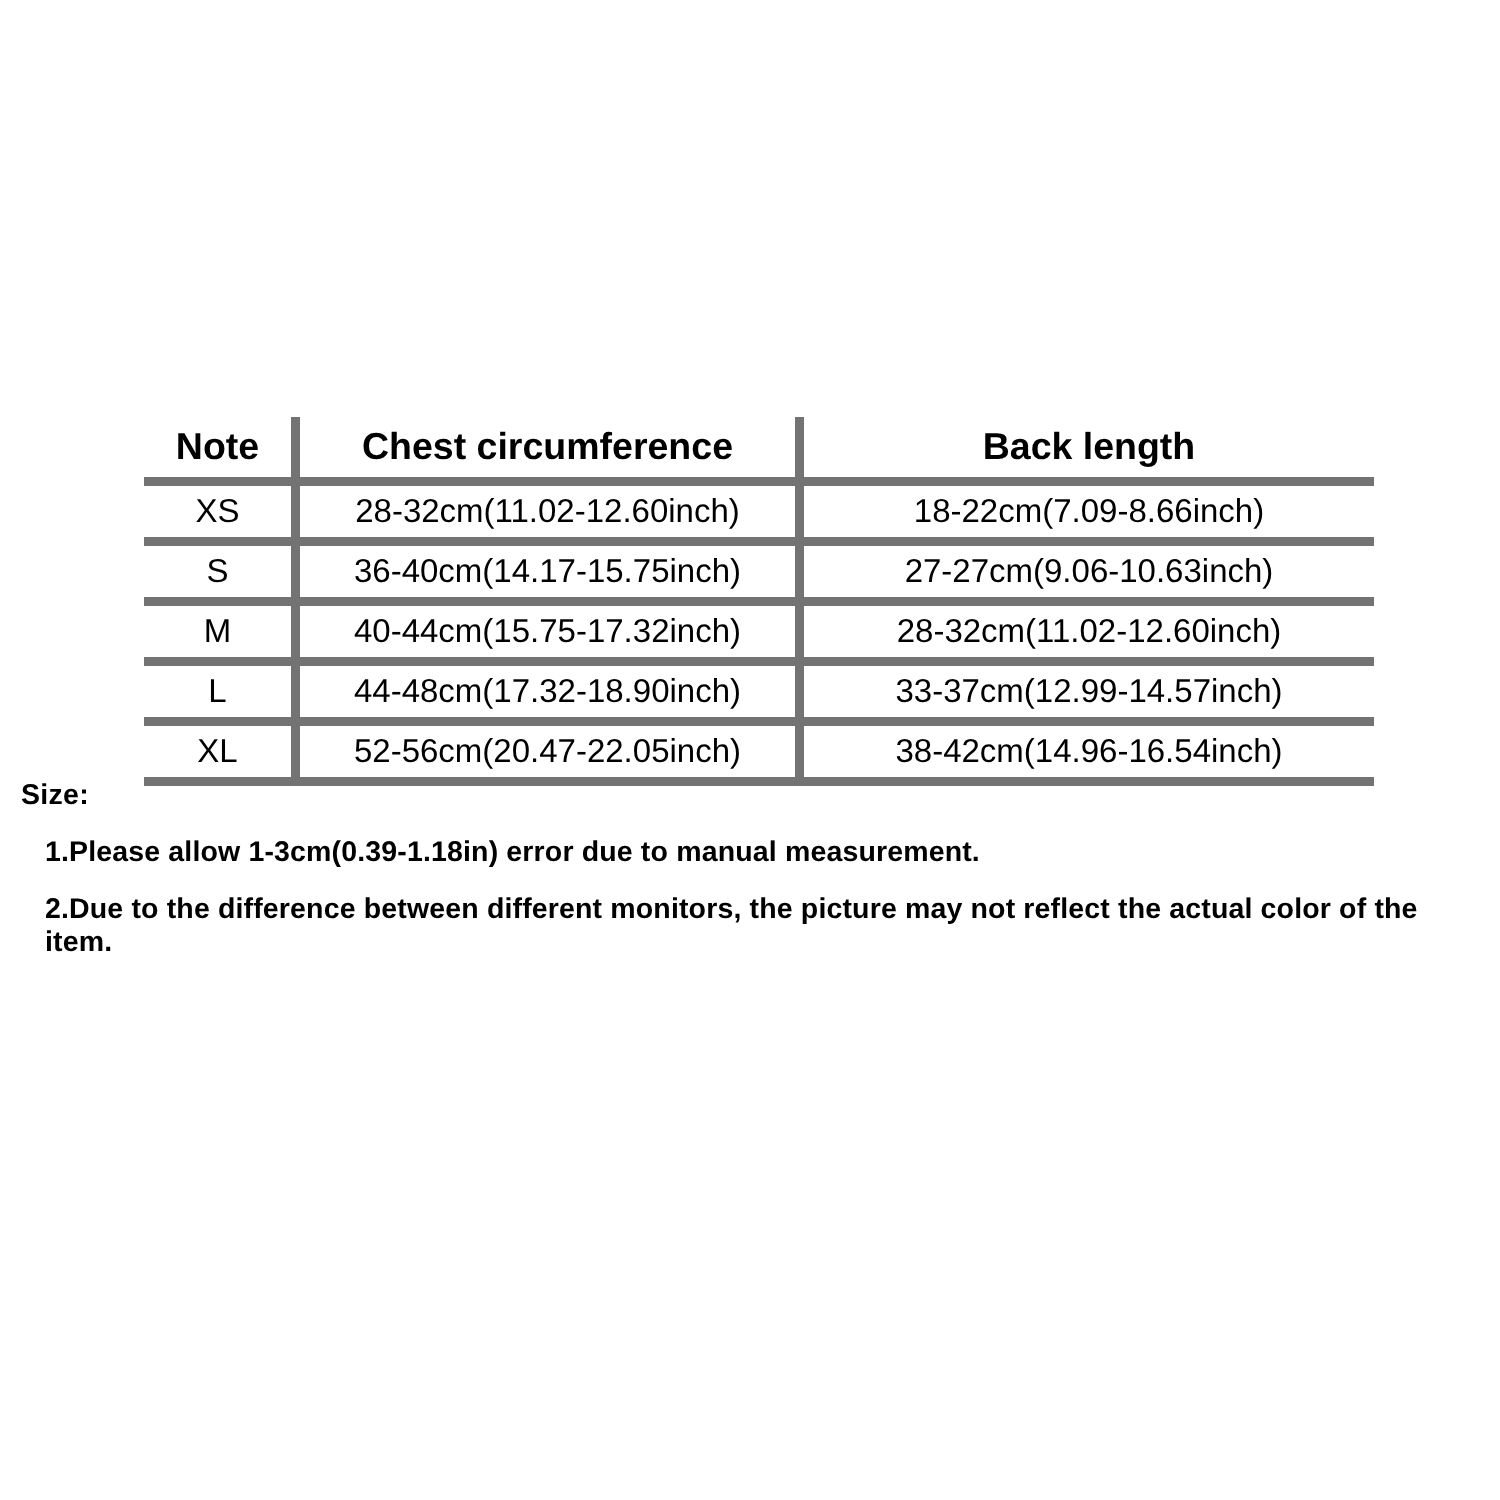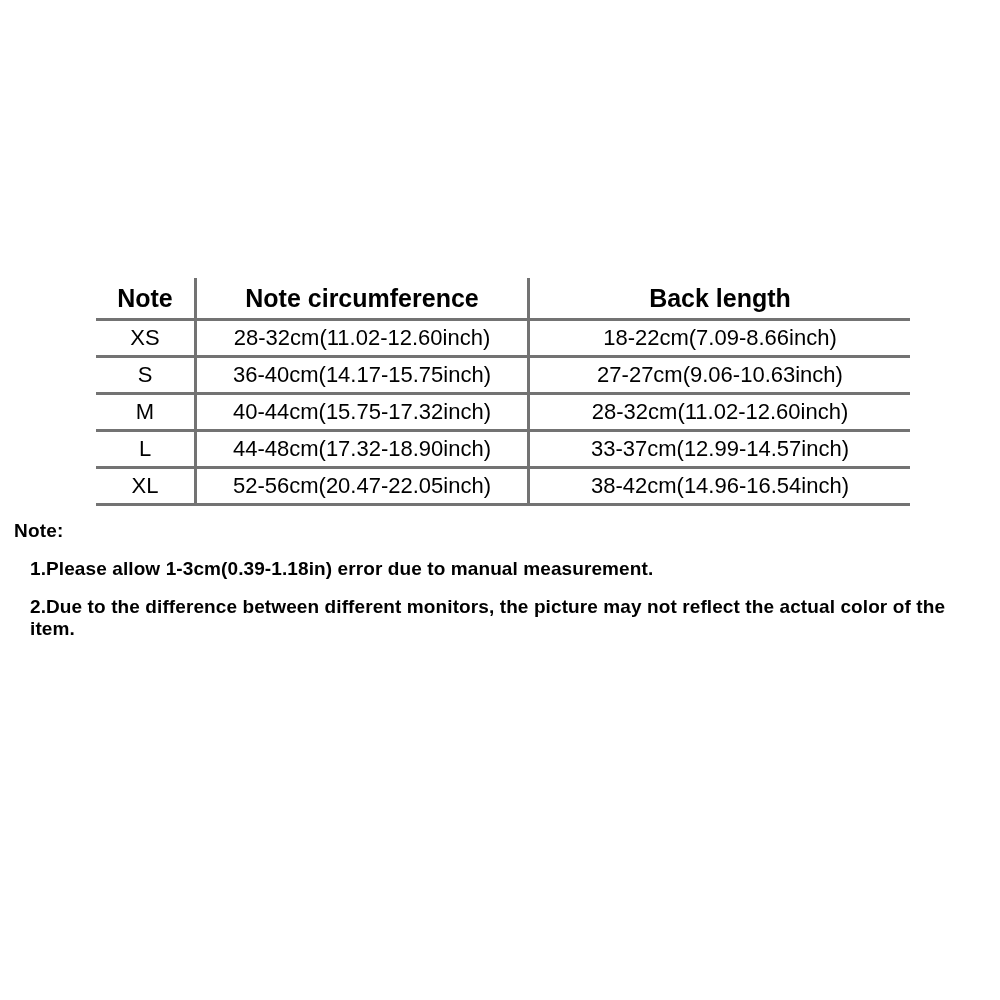--- a/index.html
+++ b/index.html
@@ -24,21 +24,21 @@
   }
 
   table.size-table {
     border-collapse: collapse;
     width: 100%;
     table-layout: fixed;
   }
 
   table.size-table td,
   table.size-table th {
-    border: 3px solid #737373;
+    border: 6px solid #737373;
     text-align: center;
     vertical-align: middle;
     padding: 0;
     height: 34px;
     font-size: 22px;
     font-weight: normal;
     white-space: nowrap;
   }
 
   table.size-table thead th {
@@ -84,21 +84,21 @@
   }
 </style>
 </head>
 <body>
 
 <div id="size-chart">
   <table class="size-table">
     <thead>
       <tr>
         <th class="first-col col-size">Note</th>
-        <th class="col-chest">Note circumference</th>
+        <th class="col-chest">Chest circumference</th>
         <th class="last-col col-back">Back length</th>
       </tr>
     </thead>
     <tbody>
       <tr>
         <td class="first-col col-size">XS</td>
         <td class="col-chest">28-32cm(11.02-12.60inch)</td>
         <td class="last-col col-back">18-22cm(7.09-8.66inch)</td>
       </tr>
       <tr>
@@ -119,16 +119,16 @@
       <tr>
         <td class="first-col col-size">XL</td>
         <td class="col-chest">52-56cm(20.47-22.05inch)</td>
         <td class="last-col col-back">38-42cm(14.96-16.54inch)</td>
       </tr>
     </tbody>
   </table>
 </div>
 
 <div id="notes">
-  <p class="note-title">Note:</p>
+  <p class="note-title">Size:</p>
   <p class="note-line">1.Please allow 1-3cm(0.39-1.18in) error due to manual measurement.</p>
   <p class="note-line">2.Due to the difference between different monitors, the picture may not reflect the actual color of the item.</p>
 </div>
 
 </body></html>

